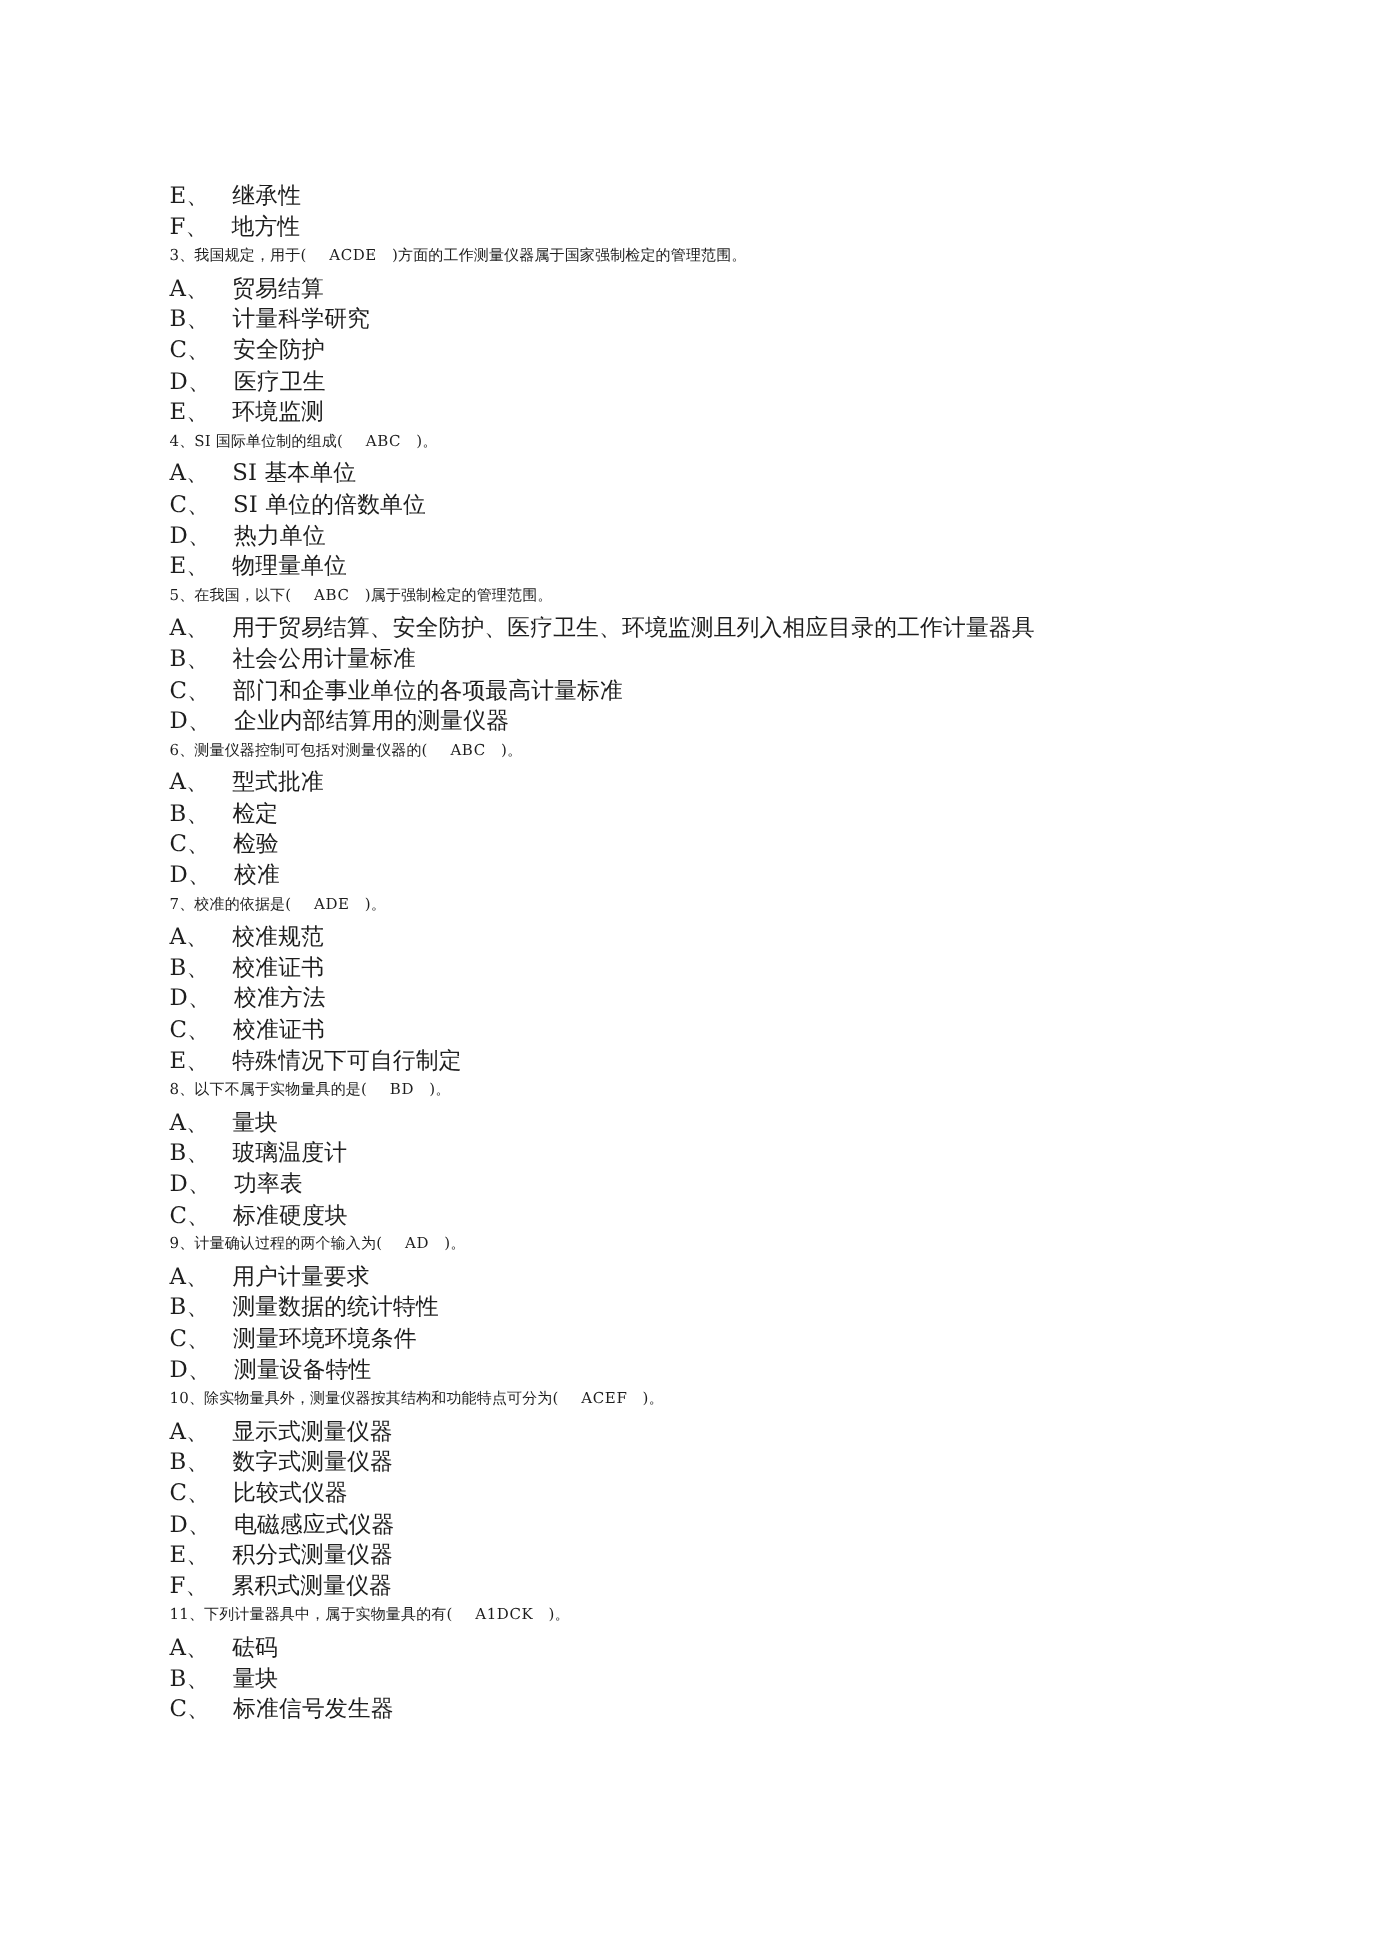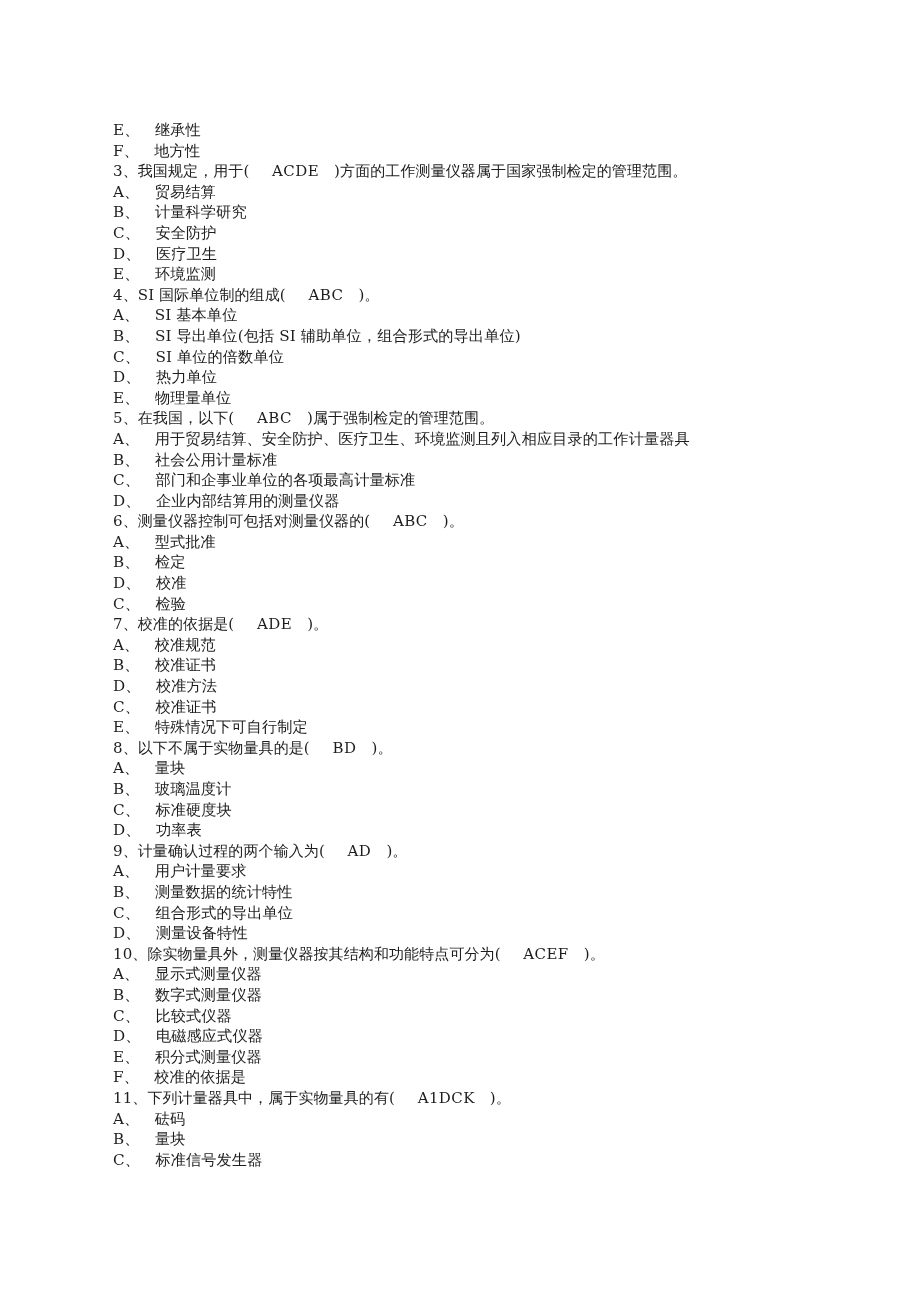--- a/index.html
+++ b/index.html
@@ -36,21 +36,21 @@
     height: 20.6px;
     line-height: 20.6px;
     font-size: 15.2px;
     white-space: pre;
     color: #1d1d1d;
     letter-spacing: 0.1px;
   }
 
   
   .line.stem {
-    font-size: 15px;
+    font-size: 10px;
   }
 
   
   .line.option {
     font-size: 15.2px;
   }
 
   
   .lbl {
     font-family: "DejaVu Serif", "Liberation Serif", serif;
@@ -79,55 +79,54 @@
       <div class="line option"><span class="lbl">E、</span>  <span>继承性</span></div>
       <div class="line option"><span class="lbl">F、</span>  <span>地方性</span></div>
       <div class="line stem"><span class="lbl">3、</span><span>我国规定，用于(</span>  <span class="ans">ACDE</span> <span>)方面的工作测量仪器属于国家强制检定的管理范围。</span></div>
       <div class="line option"><span class="lbl">A、</span>  <span>贸易结算</span></div>
       <div class="line option"><span class="lbl">B、</span>  <span>计量科学研究</span></div>
       <div class="line option"><span class="lbl">C、</span>  <span>安全防护</span></div>
       <div class="line option"><span class="lbl">D、</span>  <span>医疗卫生</span></div>
       <div class="line option"><span class="lbl">E、</span>  <span>环境监测</span></div>
       <div class="line stem"><span class="lbl">4、</span><span>SI 国际单位制的组成(</span>  <span class="ans">ABC</span> <span>)。</span></div>
       <div class="line option"><span class="lbl">A、</span>  <span>SI 基本单位</span></div>
-      <div class="line option"><span class="lbl">B、</span>  <span>SI 导出单位(包括 SI 辅助单位，组合形式的导出单位)</span></div>
       <div class="line option"><span class="lbl">C、</span>  <span>SI 单位的倍数单位</span></div>
       <div class="line option"><span class="lbl">D、</span>  <span>热力单位</span></div>
       <div class="line option"><span class="lbl">E、</span>  <span>物理量单位</span></div>
       <div class="line stem"><span class="lbl">5、</span><span>在我国，以下(</span>  <span class="ans">ABC</span> <span>)属于强制检定的管理范围。</span></div>
       <div class="line option"><span class="lbl">A、</span>  <span>用于贸易结算、安全防护、医疗卫生、环境监测且列入相应目录的工作计量器具</span></div>
       <div class="line option"><span class="lbl">B、</span>  <span>社会公用计量标准</span></div>
       <div class="line option"><span class="lbl">C、</span>  <span>部门和企事业单位的各项最高计量标准</span></div>
       <div class="line option"><span class="lbl">D、</span>  <span>企业内部结算用的测量仪器</span></div>
       <div class="line stem"><span class="lbl">6、</span><span>测量仪器控制可包括对测量仪器的(</span>  <span class="ans">ABC</span> <span>)。</span></div>
       <div class="line option"><span class="lbl">A、</span>  <span>型式批准</span></div>
       <div class="line option"><span class="lbl">B、</span>  <span>检定</span></div>
+      <div class="line option"><span class="lbl">C、</span>  <span>检验</span></div>
       <div class="line option"><span class="lbl">D、</span>  <span>校准</span></div>
-      <div class="line option"><span class="lbl">C、</span>  <span>检验</span></div>
       <div class="line stem"><span class="lbl">7、</span><span>校准的依据是(</span>  <span class="ans">ADE</span> <span>)。</span></div>
       <div class="line option"><span class="lbl">A、</span>  <span>校准规范</span></div>
       <div class="line option"><span class="lbl">B、</span>  <span>校准证书</span></div>
       <div class="line option"><span class="lbl">D、</span>  <span>校准方法</span></div>
       <div class="line option"><span class="lbl">C、</span>  <span>校准证书</span></div>
       <div class="line option"><span class="lbl">E、</span>  <span>特殊情况下可自行制定</span></div>
       <div class="line stem"><span class="lbl">8、</span><span>以下不属于实物量具的是(</span>  <span class="ans">BD</span> <span>)。</span></div>
       <div class="line option"><span class="lbl">A、</span>  <span>量块</span></div>
       <div class="line option"><span class="lbl">B、</span>  <span>玻璃温度计</span></div>
+      <div class="line option"><span class="lbl">D、</span>  <span>功率表</span></div>
       <div class="line option"><span class="lbl">C、</span>  <span>标准硬度块</span></div>
-      <div class="line option"><span class="lbl">D、</span>  <span>功率表</span></div>
       <div class="line stem"><span class="lbl">9、</span><span>计量确认过程的两个输入为(</span>  <span class="ans">AD</span> <span>)。</span></div>
       <div class="line option"><span class="lbl">A、</span>  <span>用户计量要求</span></div>
       <div class="line option"><span class="lbl">B、</span>  <span>测量数据的统计特性</span></div>
-      <div class="line option"><span class="lbl">C、</span>  <span>组合形式的导出单位</span></div>
+      <div class="line option"><span class="lbl">C、</span>  <span>测量环境环境条件</span></div>
       <div class="line option"><span class="lbl">D、</span>  <span>测量设备特性</span></div>
       <div class="line stem"><span class="lbl">10、</span><span>除实物量具外，测量仪器按其结构和功能特点可分为(</span>  <span class="ans">ACEF</span> <span>)。</span></div>
       <div class="line option"><span class="lbl">A、</span>  <span>显示式测量仪器</span></div>
       <div class="line option"><span class="lbl">B、</span>  <span>数字式测量仪器</span></div>
       <div class="line option"><span class="lbl">C、</span>  <span>比较式仪器</span></div>
       <div class="line option"><span class="lbl">D、</span>  <span>电磁感应式仪器</span></div>
       <div class="line option"><span class="lbl">E、</span>  <span>积分式测量仪器</span></div>
-      <div class="line option"><span class="lbl">F、</span>  <span>校准的依据是</span></div>
+      <div class="line option"><span class="lbl">F、</span>  <span>累积式测量仪器</span></div>
       <div class="line stem"><span class="lbl">11、</span><span>下列计量器具中，属于实物量具的有(</span>  <span class="ans">A1DCK</span> <span>)。</span></div>
       <div class="line option"><span class="lbl">A、</span>  <span>砝码</span></div>
       <div class="line option"><span class="lbl">B、</span>  <span>量块</span></div>
       <div class="line option"><span class="lbl">C、</span>  <span>标准信号发生器</span></div>
     </div>
 </div>
 
 </body></html>

